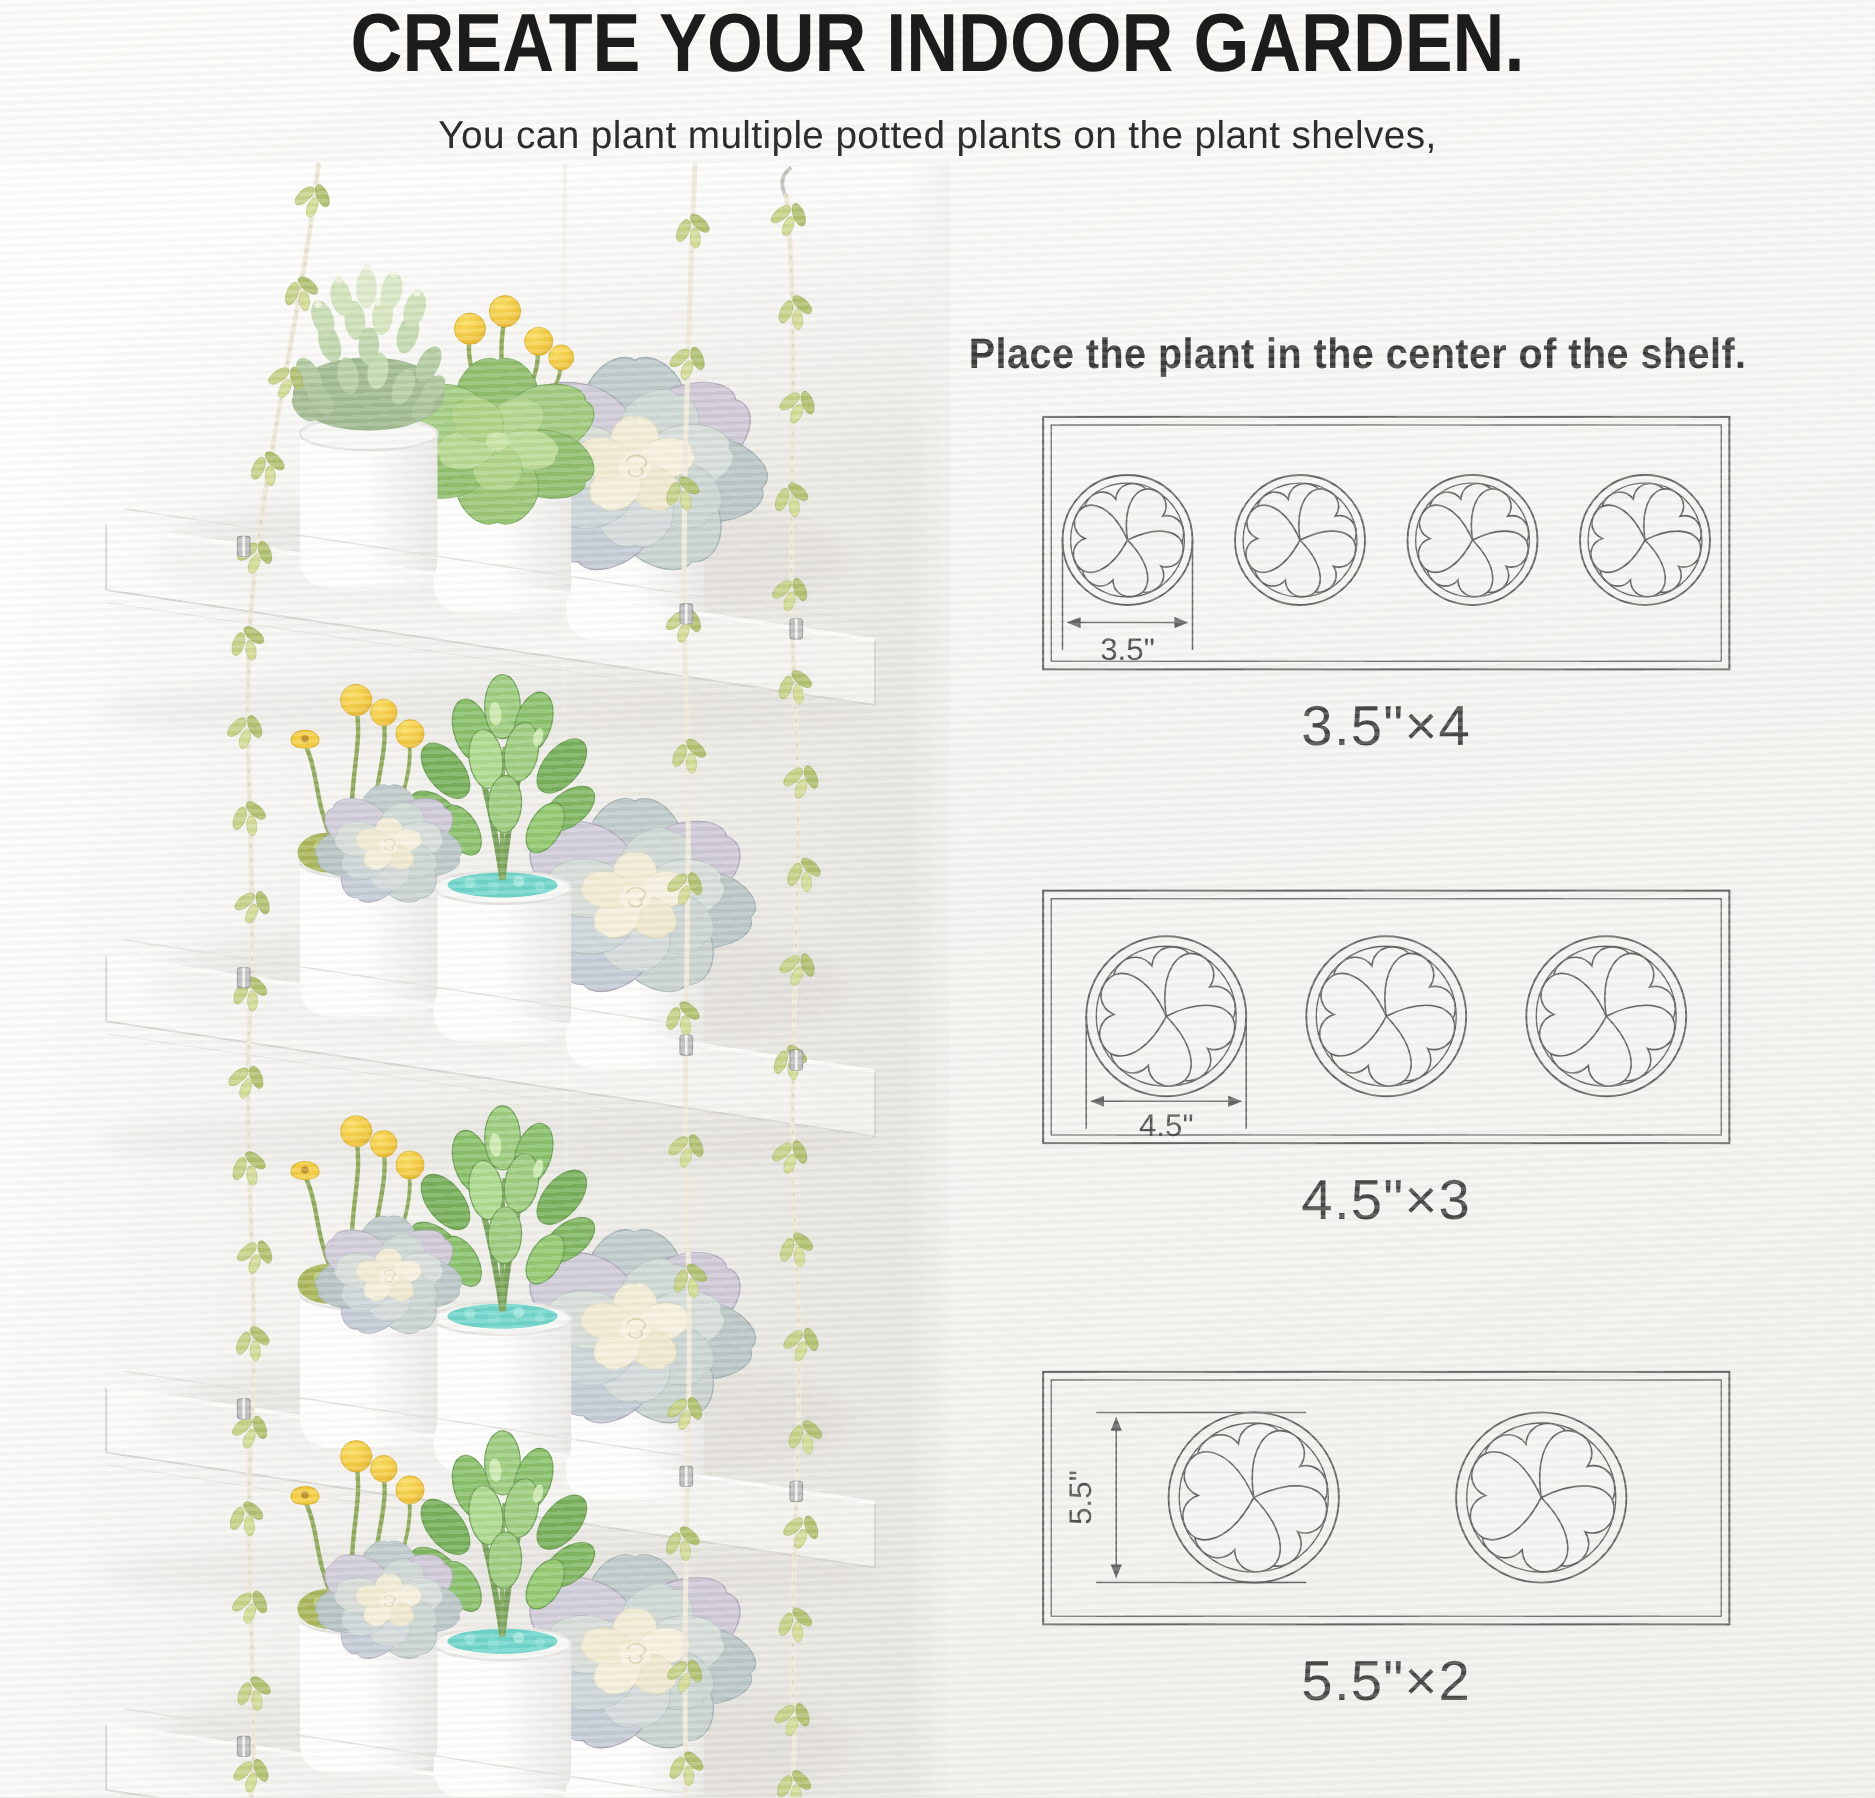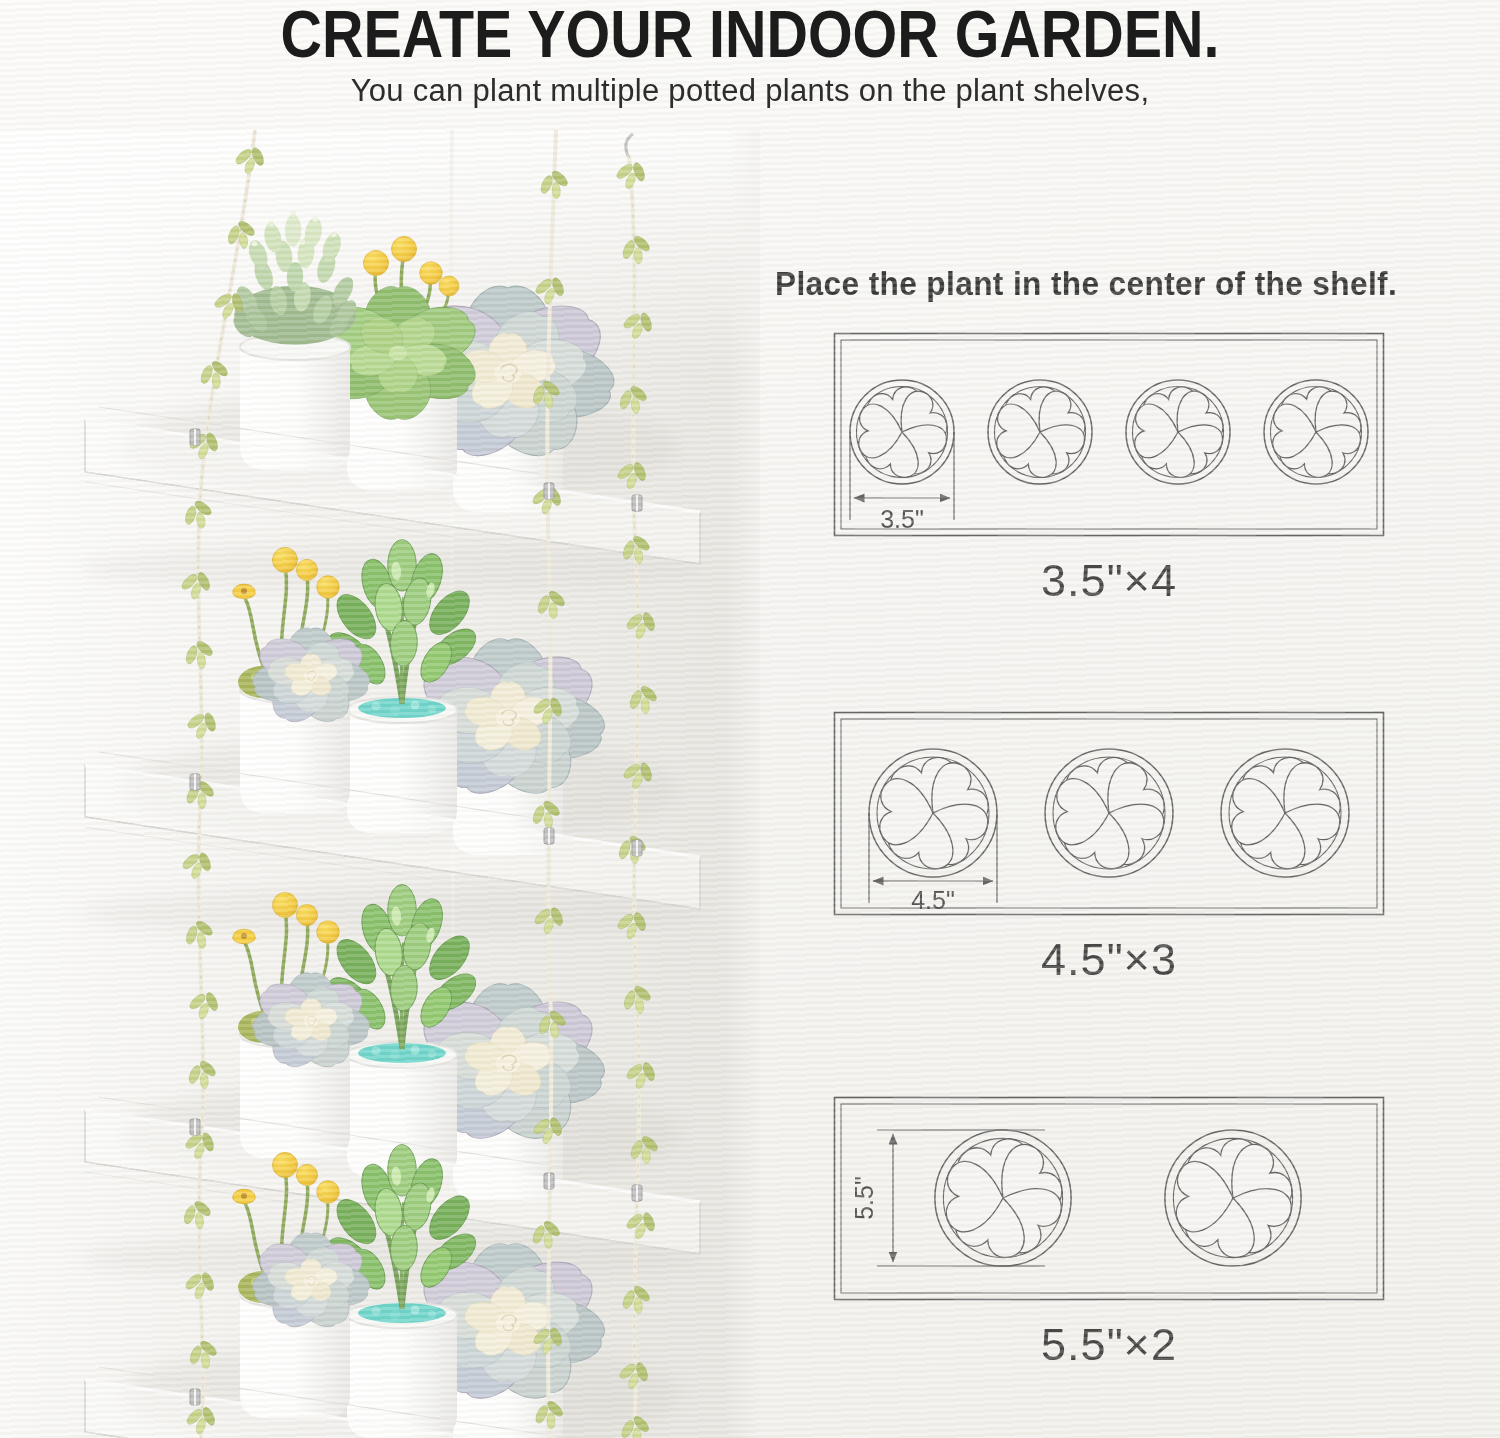--- a/index.html
+++ b/index.html
@@ -12,21 +12,21 @@
     content:"";position:absolute;inset:0;pointer-events:none;z-index:5;
     background:repeating-linear-gradient(178deg, rgba(255,255,255,.28) 0 3px, rgba(224,222,216,.18) 3px 6px);
   }
   
   .header{position:absolute;top:0;left:0;width:1500px;text-align:center;z-index:6;}
   .title{
     margin:0;font-size:66px;line-height:68px;font-weight:700;color:#1c1c1c;
     letter-spacing:0px;transform:scaleX(.87);transform-origin:50% 0;white-space:nowrap;
   }
   .sub{margin:0;font-size:31px;line-height:38px;font-weight:400;color:#2d2d2d;letter-spacing:.3px;}
-  .sub.first{margin-top:4px;}
+  .sub.first{margin-top:21px;}
   
   .photo{position:absolute;left:0;top:130px;width:760px;height:1308px;z-index:1;}
   .photo svg{display:block;}
   
   .panel{position:absolute;left:775px;top:262px;width:700px;z-index:2;}
   .panel h2{
     margin:0;font-size:34px;line-height:42px;font-weight:700;color:#161616;
     transform:scaleX(.93);transform-origin:0 50%;white-space:nowrap;letter-spacing:.4px;
   }
   figure{margin:0;}

